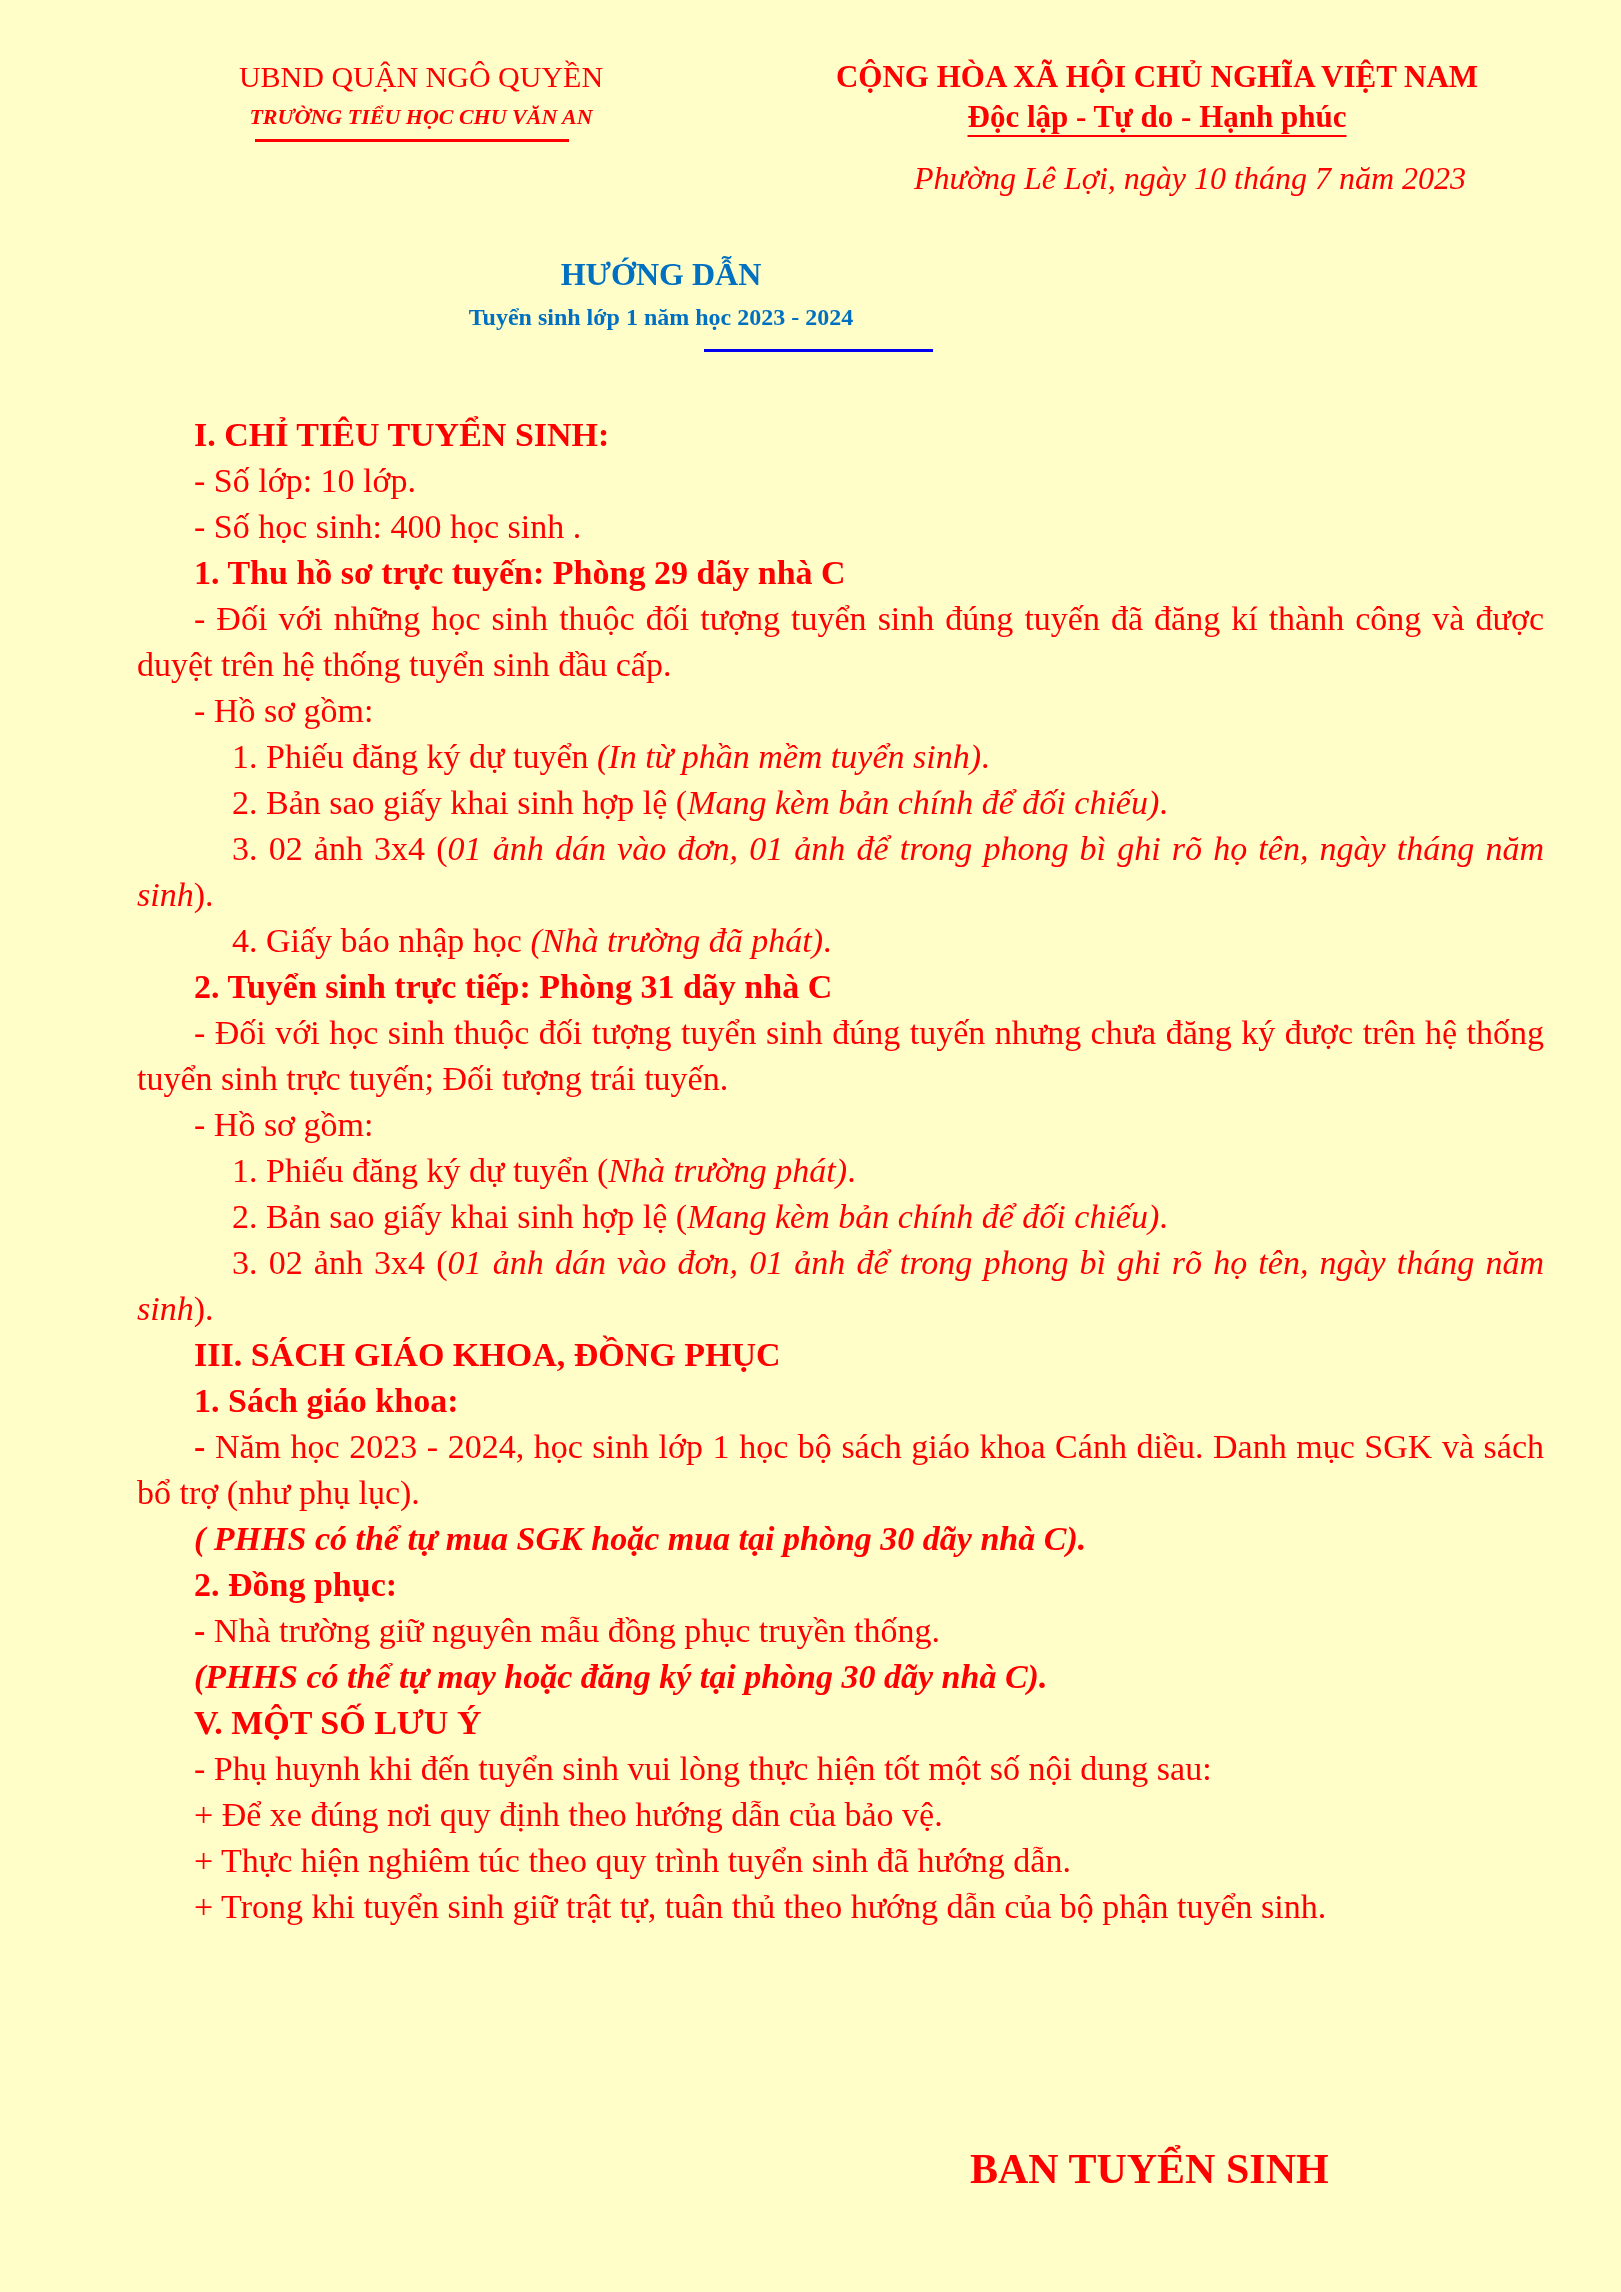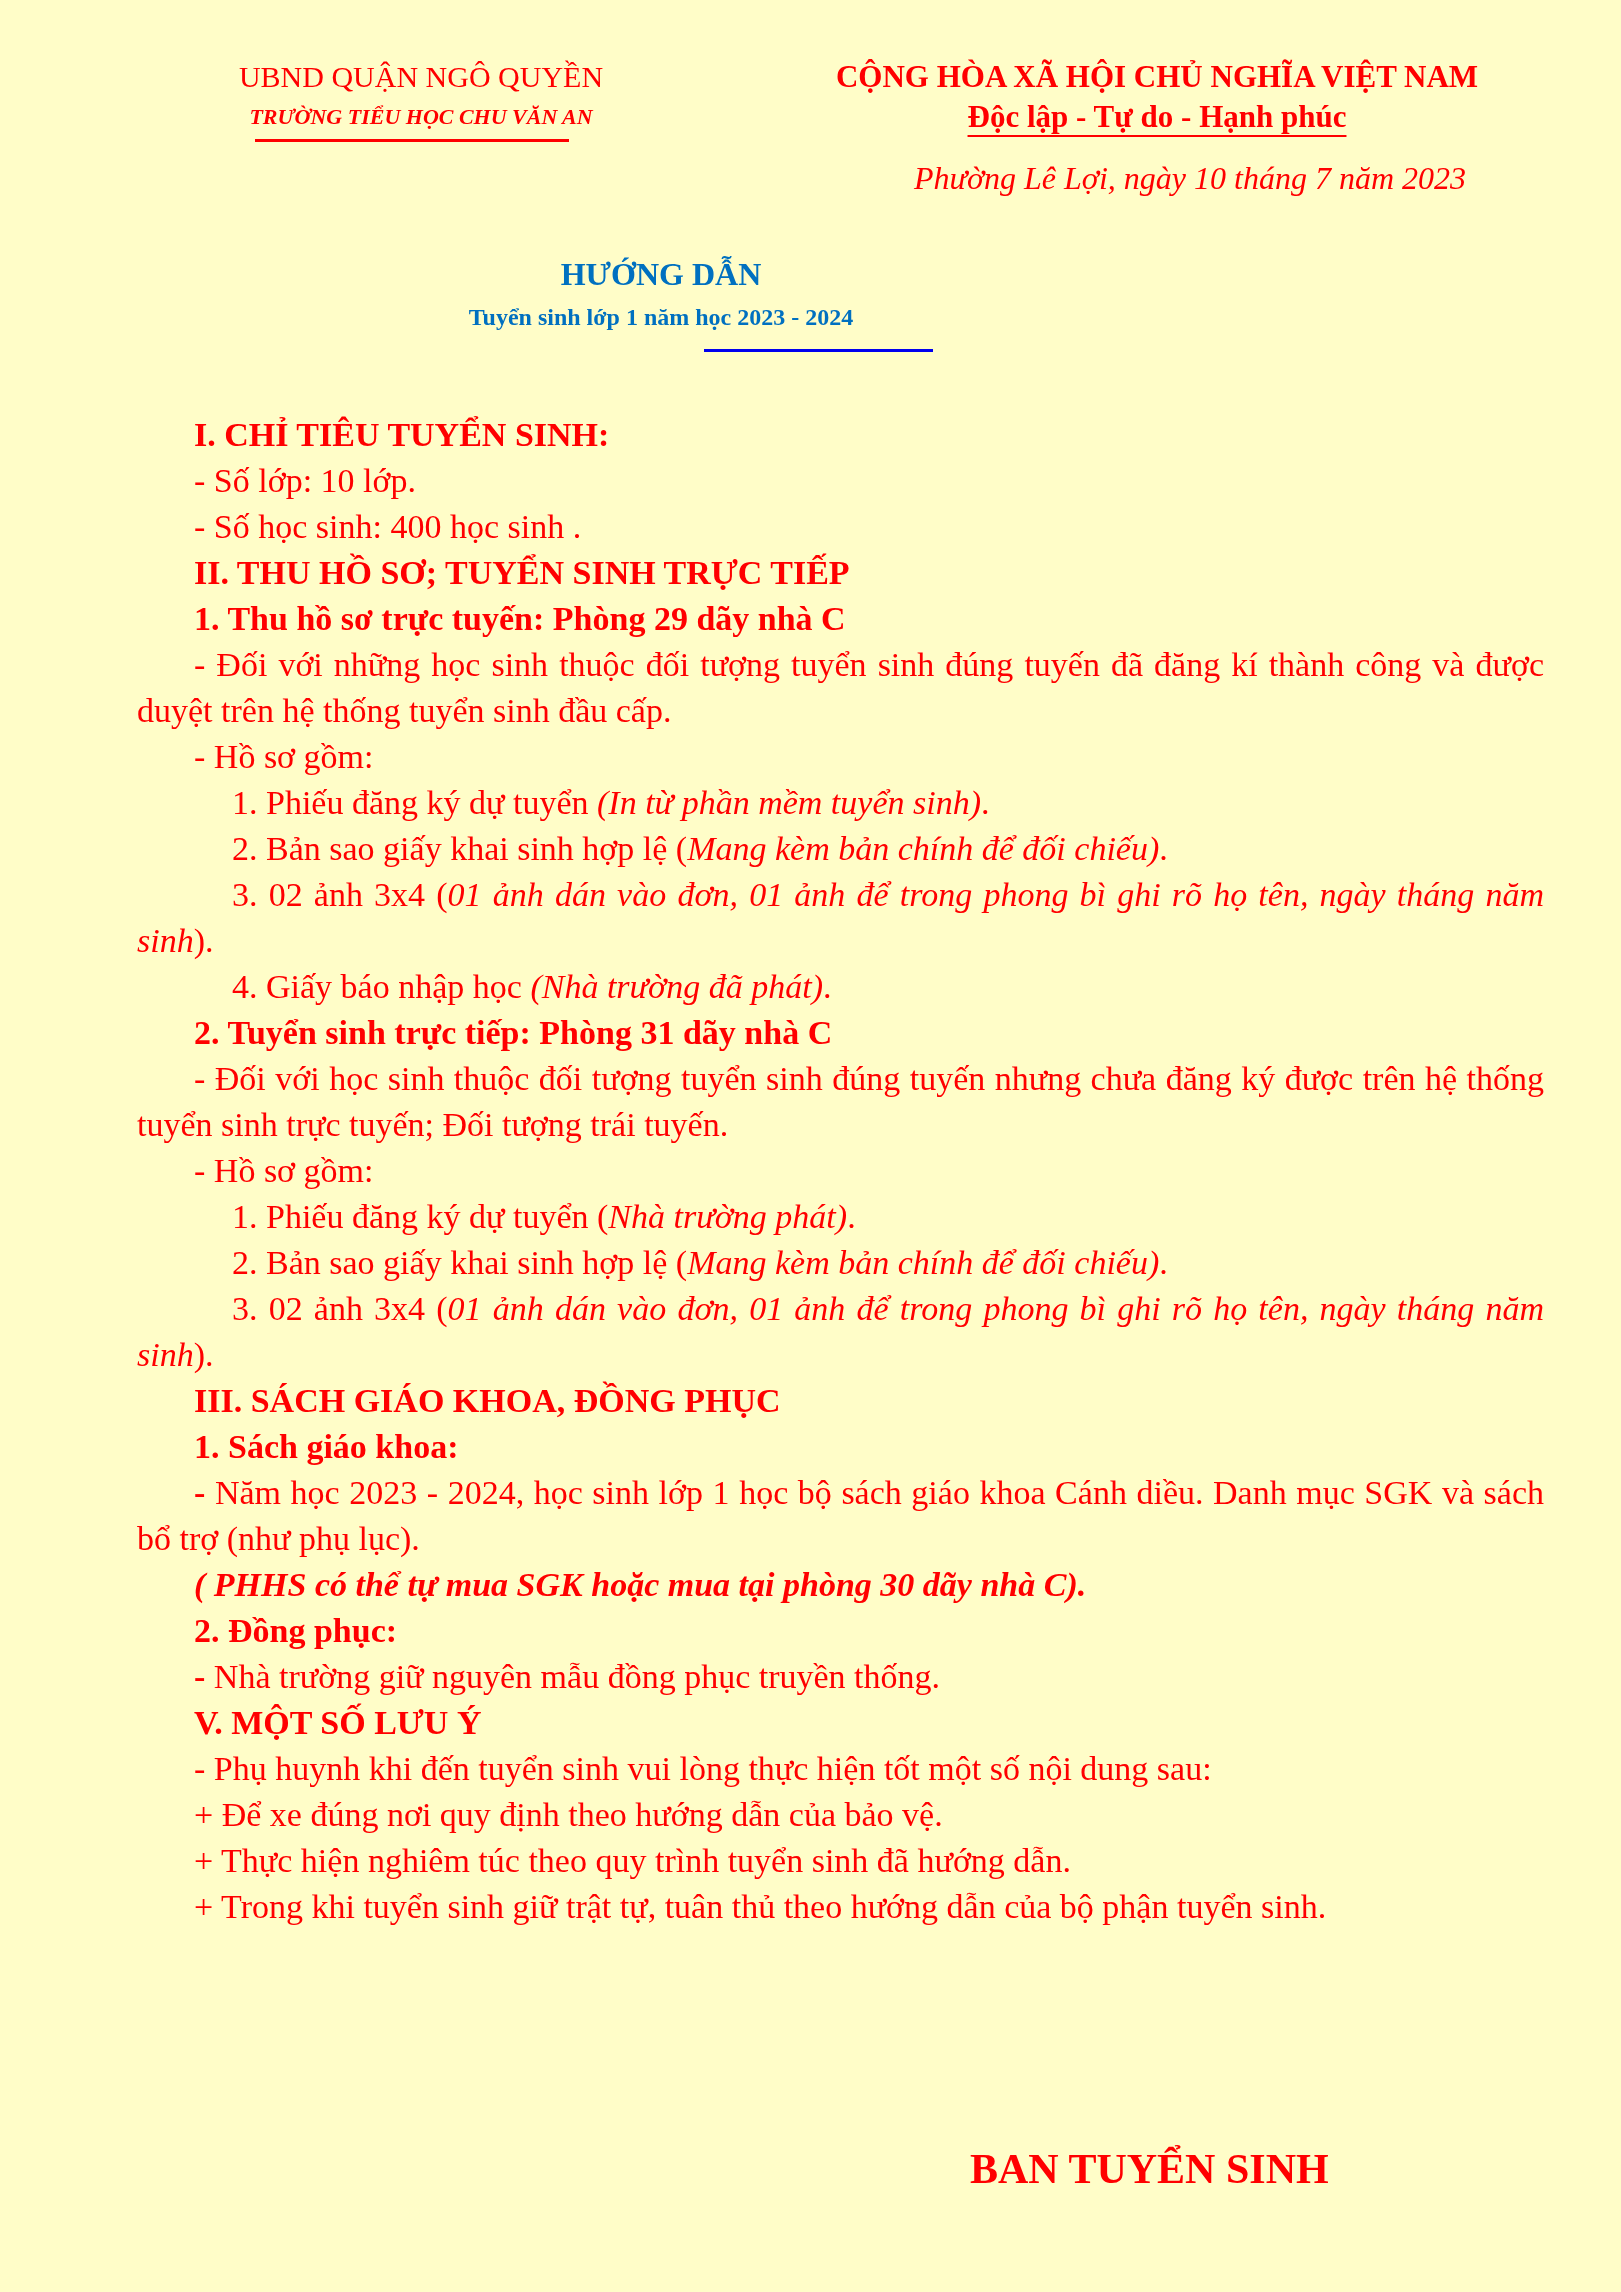--- a/index.html
+++ b/index.html
@@ -53,21 +53,20 @@
   <div class="t2">Tuyển sinh lớp 1 năm học 2023 - 2024</div>
 </div>
 <div class="abs blue-line"></div>
 
 <div class="abs content">
 
   <p class="ind1 b">I. CHỈ TIÊU TUYỂN SINH:</p>
   <p class="ind1">- Số lớp: 10 lớp.</p>
   <p class="ind1">- Số học sinh:  400 học sinh .</p>
 
-  <p class="ind1 b">II. THU HỒ SƠ; TUYỂN SINH TRỰC TIẾP</p>
   <p class="ind1 b">1. Thu hồ sơ trực tuyến: Phòng 29 dãy nhà C</p>
   <p class="ind1">- Đối với những học sinh thuộc đối tượng tuyển sinh đúng tuyến đã đăng kí thành công và được duyệt trên hệ thống tuyển sinh đầu cấp.</p>
   <p class="ind1">- Hồ sơ gồm:</p>
   <p class="ind2"><span>1. Phiếu đăng ký dự tuyển </span><span class="i">(In từ phần mềm tuyển sinh)</span><span>.</span></p>
   <p class="ind2"><span>2. Bản sao giấy khai sinh hợp lệ (</span><span class="i">Mang kèm bản chính để đối chiếu)</span><span>.</span></p>
   <p class="ind2"><span>3. 02 ảnh 3x4 (</span><span class="i">01 ảnh dán vào đơn, 01 ảnh để trong phong bì ghi rõ họ tên, ngày tháng năm sinh</span><span>).</span></p>
   <p class="ind2"><span>4. Giấy báo nhập học </span><span class="i">(Nhà trường đã phát)</span><span>.</span></p>
 
   <p class="ind1 b">2. Tuyển sinh trực tiếp: Phòng 31 dãy nhà C</p>
   <p class="ind1">- Đối với học sinh thuộc đối tượng tuyển sinh đúng tuyến nhưng chưa đăng ký được trên hệ thống tuyển sinh trực tuyến; Đối tượng trái tuyến.</p>
@@ -75,20 +74,21 @@
   <p class="ind2"><span>1. Phiếu đăng ký dự tuyển (</span><span class="i">Nhà trường phát)</span><span>.</span></p>
   <p class="ind2"><span>2. Bản sao giấy khai sinh hợp lệ (</span><span class="i">Mang kèm bản chính để đối chiếu)</span><span>.</span></p>
   <p class="ind2"><span>3. 02 ảnh 3x4 (</span><span class="i">01 ảnh dán vào đơn, 01 ảnh để trong phong bì ghi rõ họ tên, ngày tháng năm sinh</span><span>).</span></p>
 
   <p class="ind1 b">III. SÁCH GIÁO KHOA, ĐỒNG PHỤC</p>
   <p class="ind1 b">1. Sách giáo khoa:</p>
   <p class="ind1"><span class="b">-</span><span> Năm học 2023 - 2024, học sinh lớp 1 học bộ sách giáo khoa Cánh diều. Danh mục SGK và sách bổ trợ (như phụ lục).</span></p>
   <p class="ind1 bi">( PHHS có thể tự mua SGK hoặc mua tại phòng 30 dãy nhà C).</p>
   <p class="ind1 b">2. Đồng phục:</p>
   <p class="ind1"><span class="b">-</span><span> Nhà trường giữ nguyên mẫu đồng phục truyền thống.</span></p>
+  <p class="ind1 bi">(PHHS có thể tự may hoặc đăng ký tại phòng 30 dãy nhà C).</p>
 
   <p class="ind1 b">V. MỘT SỐ LƯU Ý</p>
   <p class="ind1">- Phụ huynh khi đến tuyển sinh vui lòng thực hiện tốt một số nội dung sau:</p>
   <p class="ind1">+ Để xe đúng nơi quy định theo hướng dẫn của bảo vệ.</p>
   <p class="ind1">+ Thực hiện nghiêm túc theo quy trình tuyển sinh đã hướng dẫn.</p>
   <p class="ind1">+ Trong khi tuyển sinh giữ trật tự, tuân thủ theo hướng dẫn của bộ phận tuyển sinh.</p>
 </div>
 
 <div class="abs sign">BAN TUYỂN SINH</div>
 

